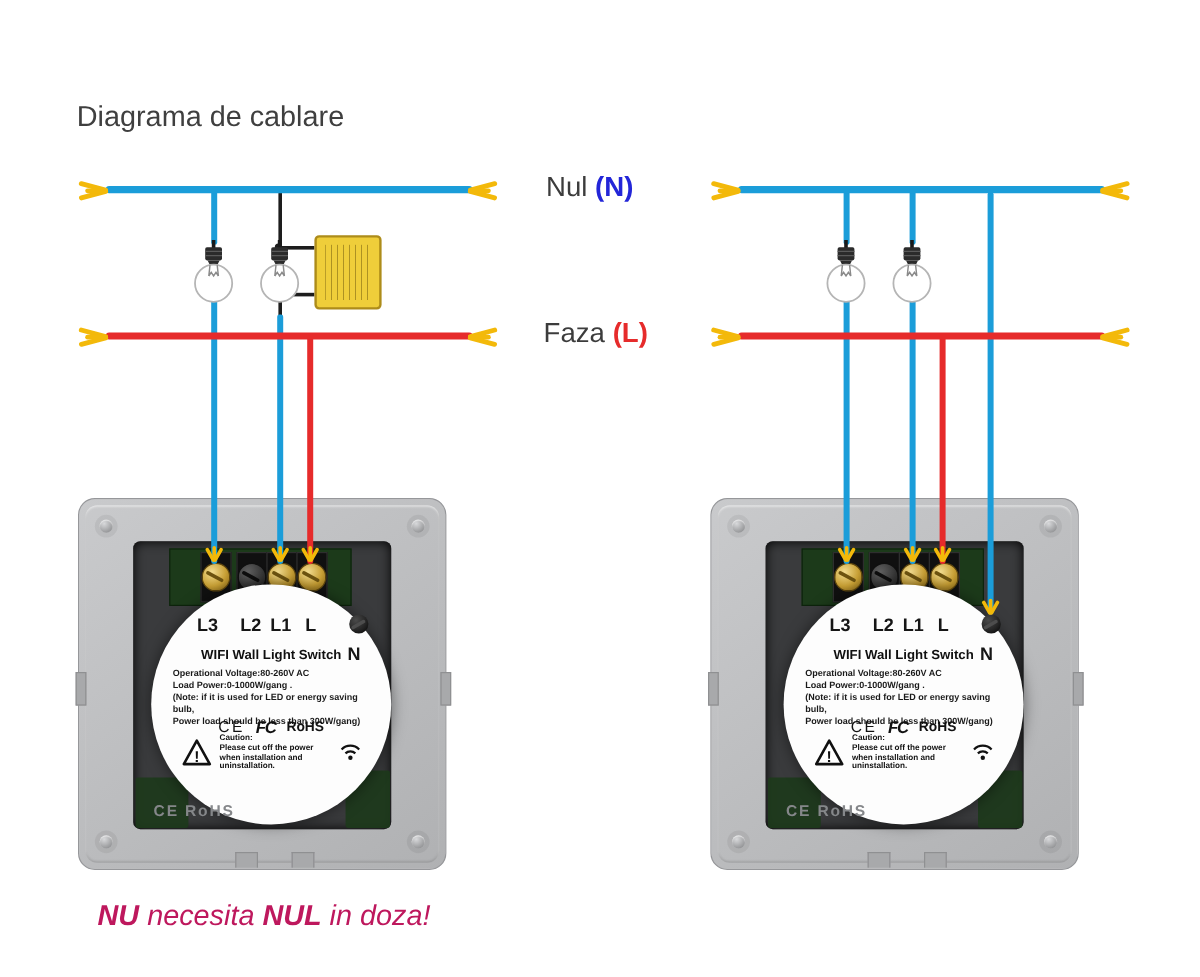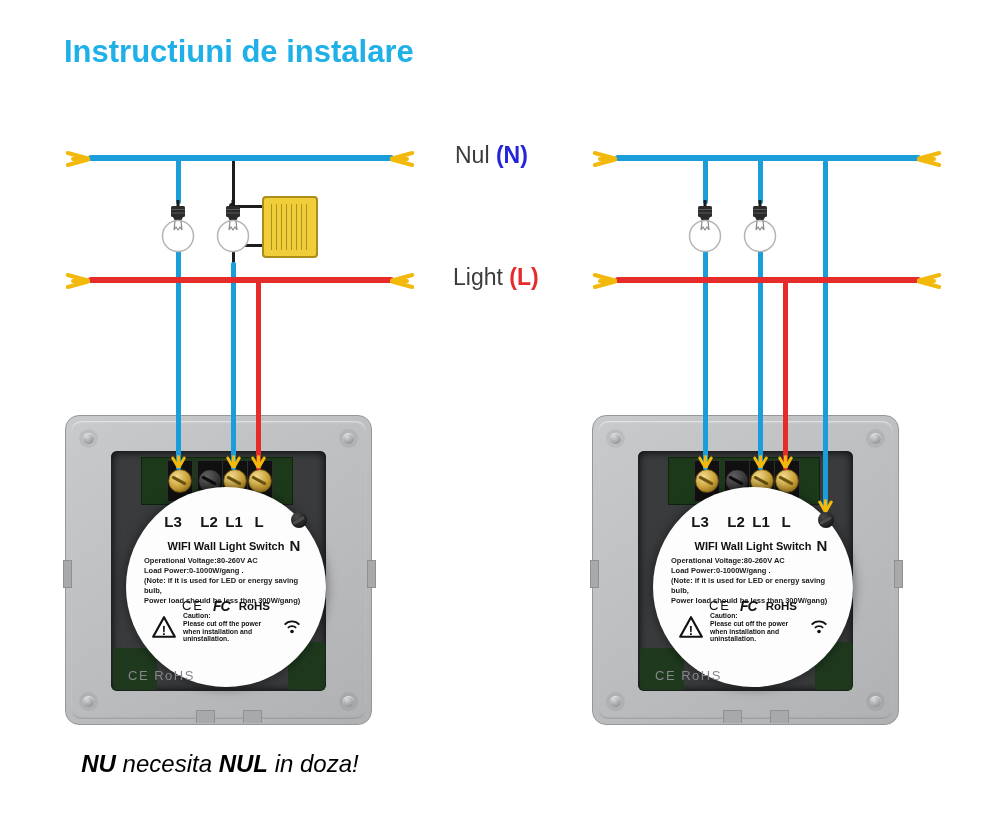--- a/index.html
+++ b/index.html
@@ -94,41 +94,41 @@
           line-height:10px;color:#1a1a1a;}
   .sw-certs{position:absolute;left:60px;top:181px;width:200px;height:17px;display:flex;
           justify-content:center;align-items:center;gap:9px;color:#111;}
   .ce{font-size:13px;letter-spacing:2px;font-weight:400;}
   .fcc{font-size:14px;font-weight:700;font-style:italic;letter-spacing:-1px;}
   .rohs{font-size:11.5px;font-weight:700;}
   .sw-tri{position:absolute;left:85px;top:199px;}
   .sw-caution{position:absolute;left:117px;top:196px;width:88px;font-size:6.8px;font-weight:700;
           line-height:7.8px;color:#111;}
   .sw-wifi{position:absolute;left:215px;top:200px;}
-  .sw-emboss{position:absolute;left:62px;top:252px;font-size:13px;font-weight:400;color:#85878a;
+  .sw-emboss{position:absolute;left:62px;top:252px;font-size:13px;font-weight:700;color:#85878a;
           letter-spacing:1.5px;}
 
   
   .caption{position:absolute;top:750px;width:310px;text-align:center;font-size:24px;
-           font-style:italic;color:#000000;z-index:9;}
+           font-style:italic;color:#be185d;z-index:9;}
   .caption .b{font-weight:700;}
 </style>
 </head>
 <body>
 
 <div class="page">
 
-  <div class="title">Instructiuni de instalare</div>
+  <div class="subtitle">Diagrama de cablare</div>
 
   <div class="net-label" style="left:455px;top:142px;">
     <span>Nul</span>
     <span class="symN">(N)</span>
   </div>
   <div class="net-label" style="left:453px;top:264px;">
-    <span>Light</span>
+    <span>Faza</span>
     <span class="symL">(L)</span>
   </div>
 
   <div class="hline blue" style="left:88px;top:155px;width:306px;"></div>
   <div class="tip tipL" style="left:60px;top:149px;">
       <i></i>
       <i></i>
       <i></i>
     </div>
   <div class="tip tipR" style="left:390px;top:149px;">

